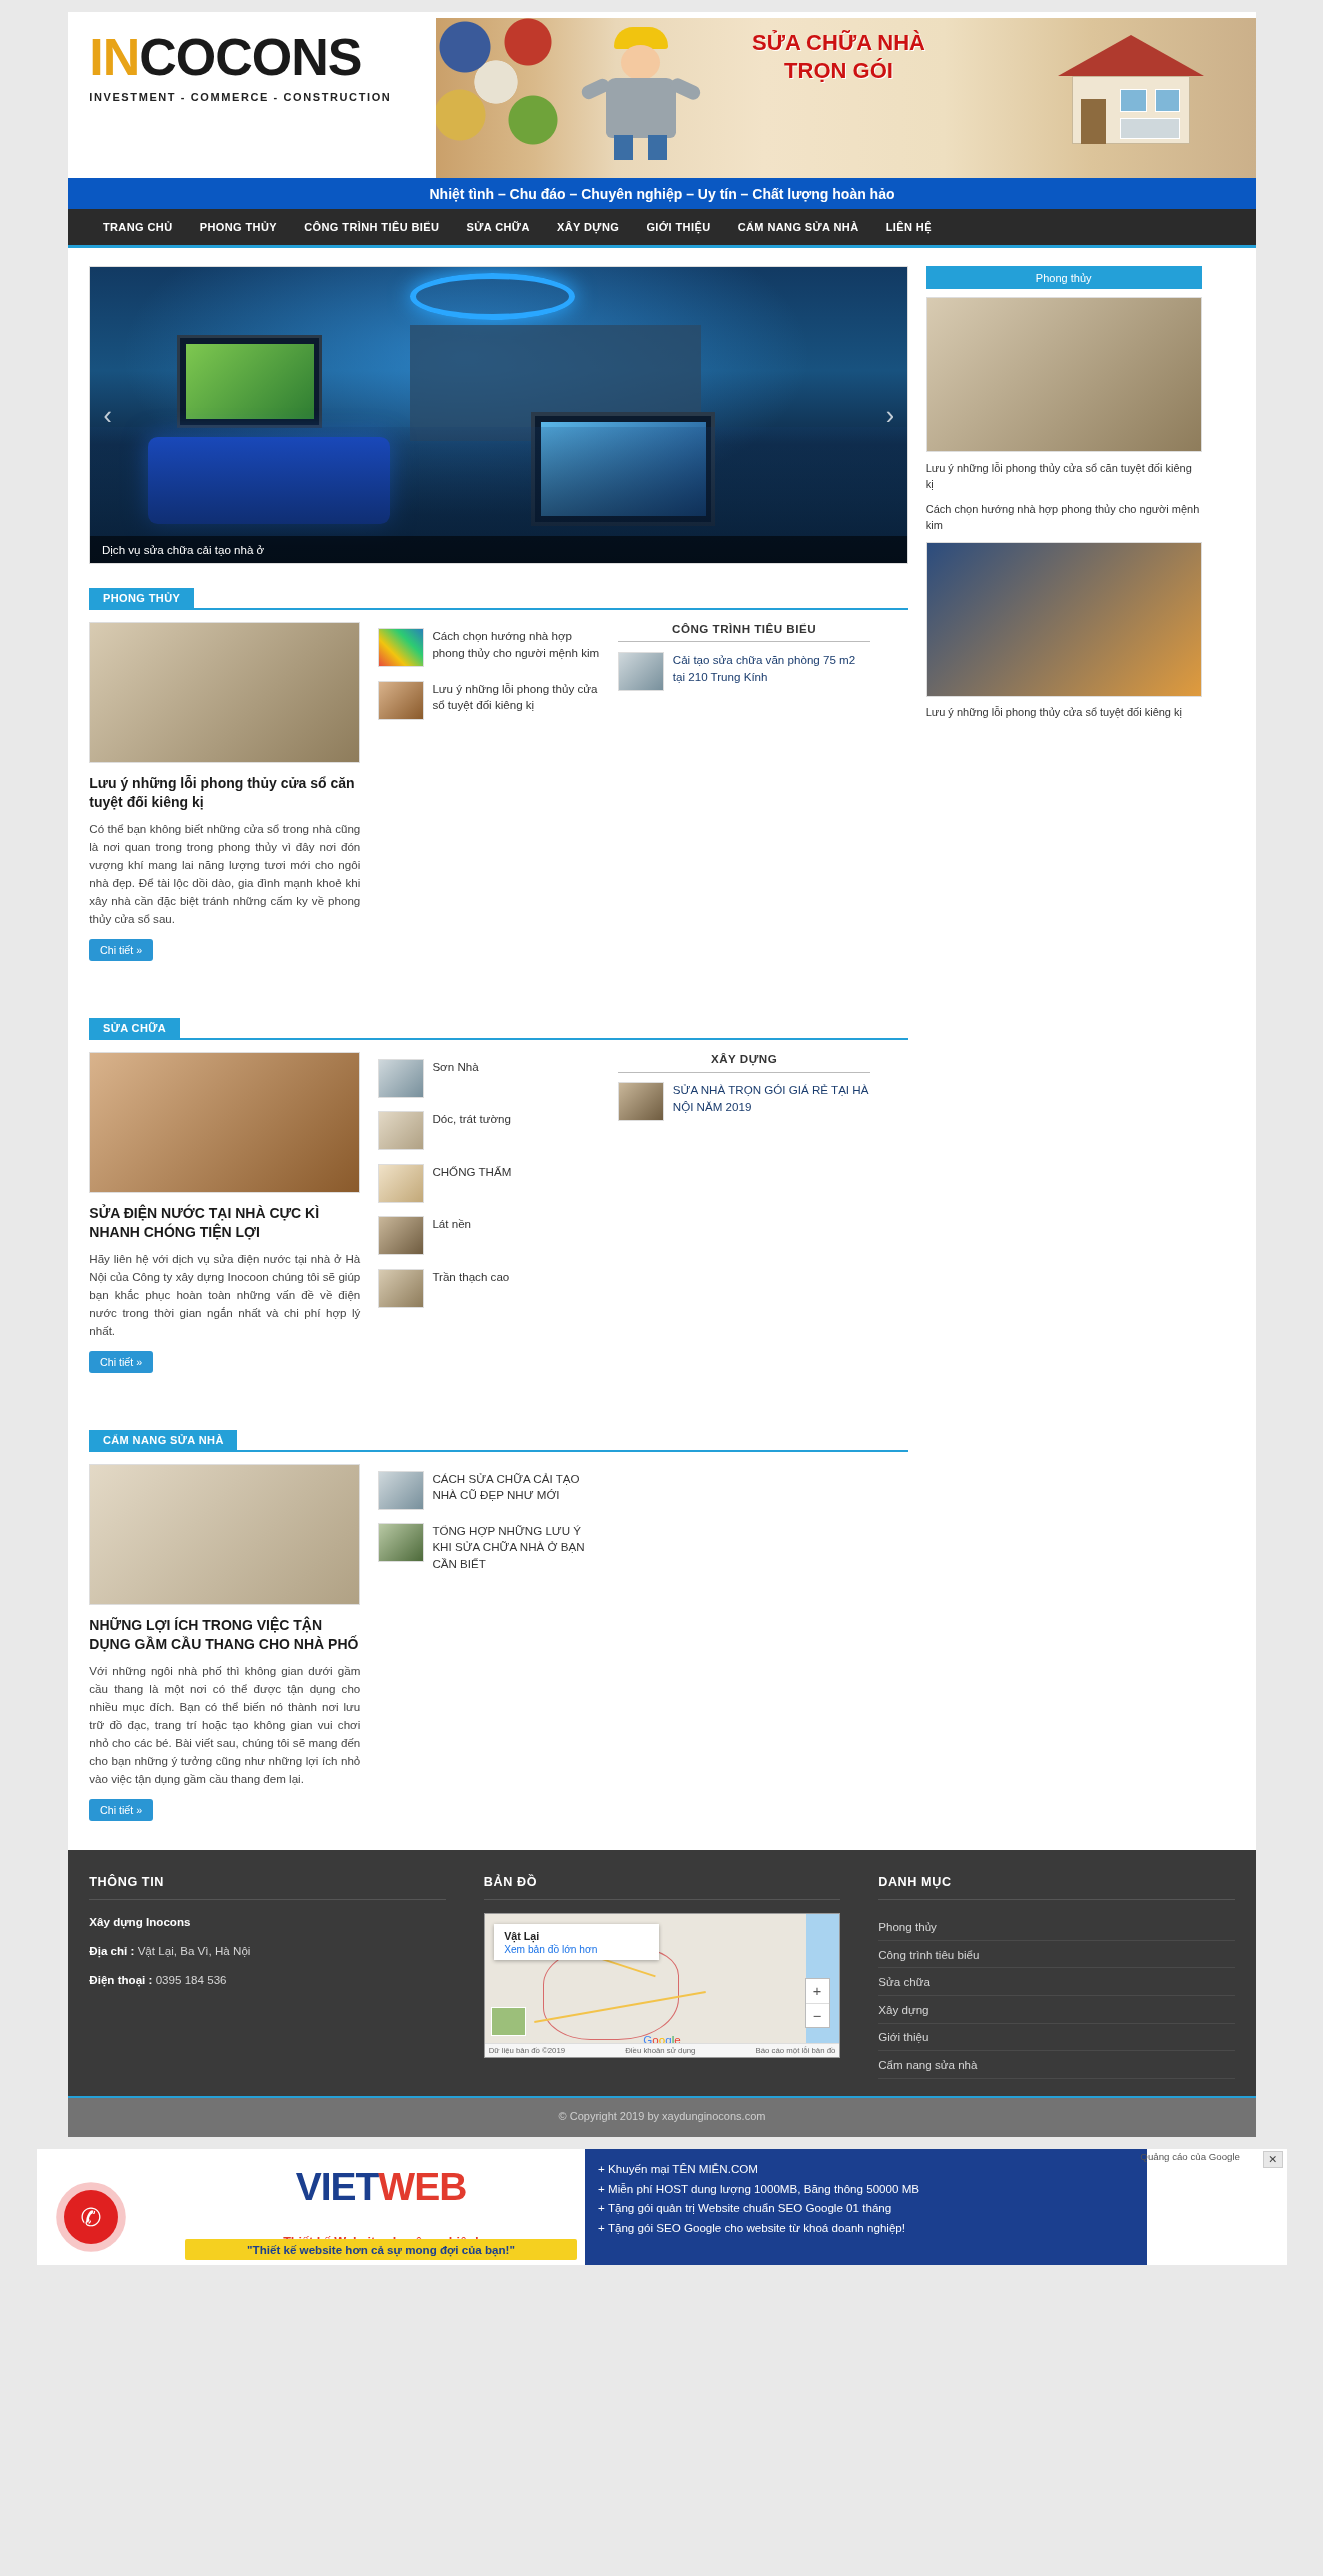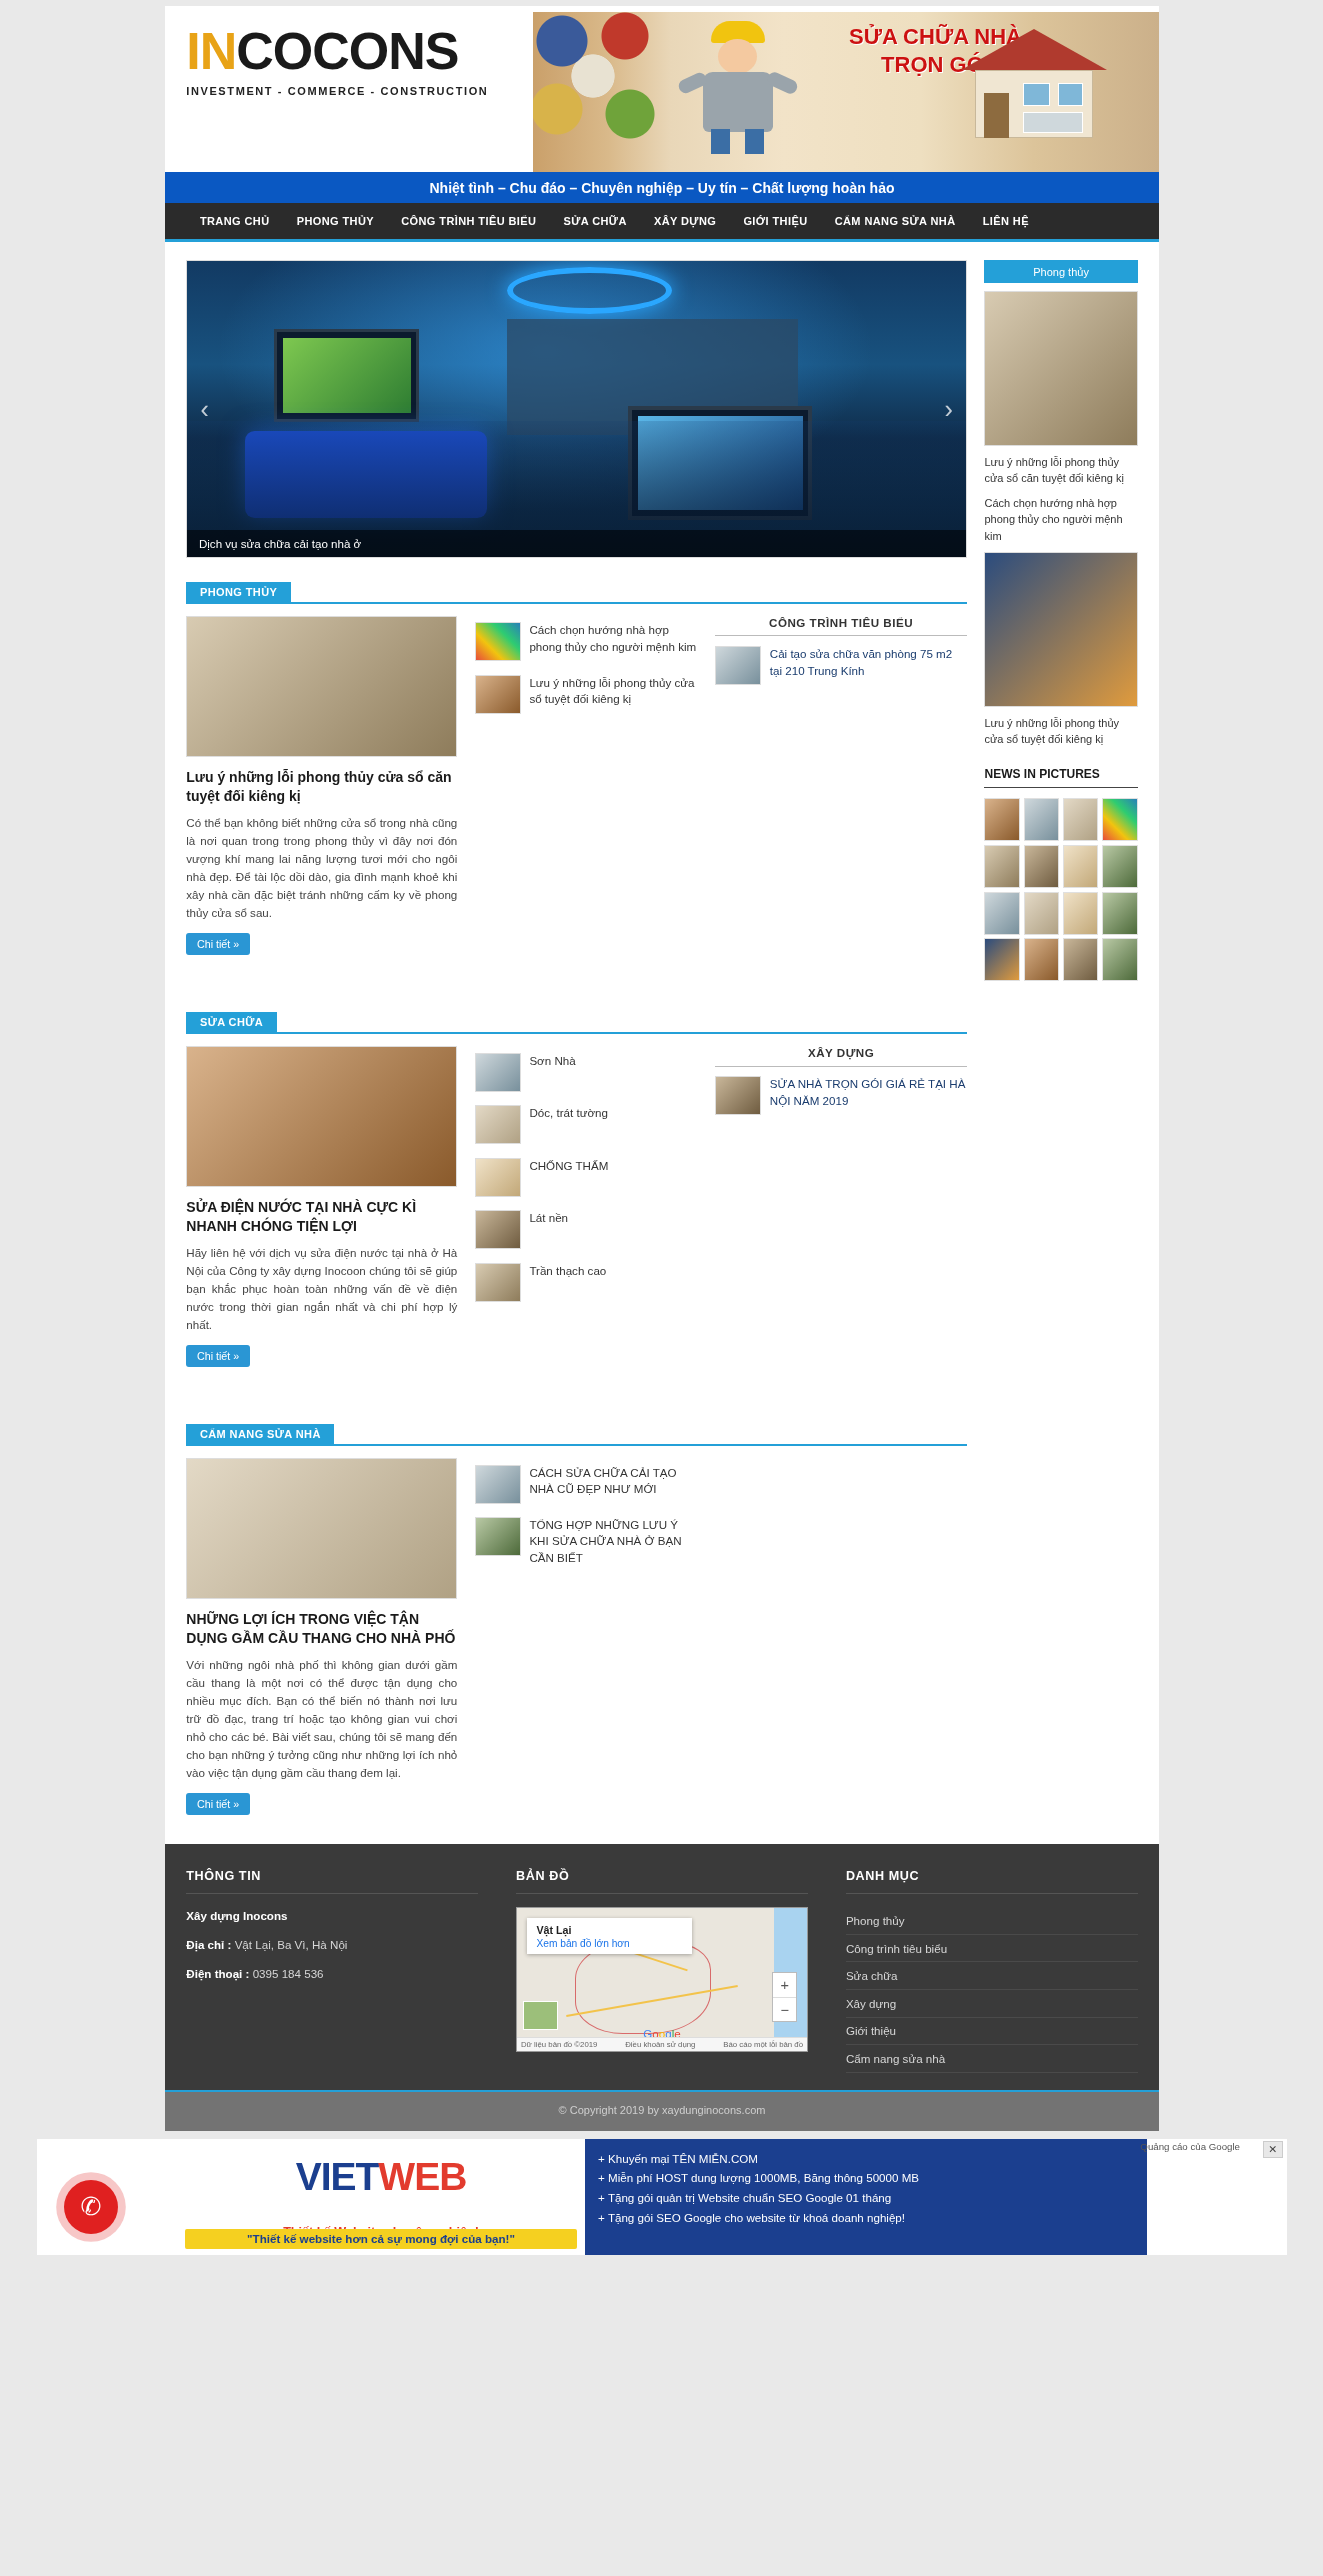--- a/index.html
+++ b/index.html
@@ -5,22 +5,22 @@
   * { box-sizing: border-box; }
   html, body { margin:0; padding:0; }
   body {
     width:1324px;
     background:#e9e9e9;
     font-family:"Liberation Sans", sans-serif;
     font-size:12.6px;
     color:#333;
   }
   .page {
-    width:994px;
-    margin:6px auto;
+    width:1188px;
+    margin:12px auto;
     background:#ffffff;
   }
   
   .header {
     display:flex;
     align-items:flex-start;
     padding:5.8px 0 0 0;
     background:#fff;
   }
   .logo-box {
@@ -580,41 +580,20 @@
     <div class="col-side">
       <div class="side-head">Phong thủy</div>
       <div class="side-img ph3"></div>
       <div class="side-cap">Lưu ý những lỗi phong thủy cửa sổ căn tuyệt đối kiêng kị</div>
 
       <div class="side-cap" style="margin-top:7.8px">Cách chọn hướng nhà hợp phong thủy cho người mệnh kim</div>
 
       <div class="side-img ph10"></div>
       <div class="side-cap">Lưu ý những lỗi phong thủy cửa sổ tuyệt đối kiêng kị</div>
 
-      <div class="news-pics">
-        <div class="np-head">NEWS IN PICTURES</div>
-        <div class="np-grid">
-          <div class="np-cell ph6"></div>
-          <div class="np-cell ph7"></div>
-          <div class="np-cell ph5"></div>
-          <div class="np-cell ph9"></div>
-          <div class="np-cell ph3"></div>
-          <div class="np-cell ph1"></div>
-          <div class="np-cell ph8"></div>
-          <div class="np-cell ph4"></div>
-          <div class="np-cell ph7"></div>
-          <div class="np-cell ph5"></div>
-          <div class="np-cell ph8"></div>
-          <div class="np-cell ph4"></div>
-          <div class="np-cell ph10"></div>
-          <div class="np-cell ph6"></div>
-          <div class="np-cell ph1"></div>
-          <div class="np-cell ph4"></div>
-        </div>
-      </div>
     </div>
 
   </div>
 
   <div class="footer">
     <div class="fcol">
       <h4>THÔNG TIN</h4>
       <p><b>Xây dựng Inocons</b></p>
       <p><b>Địa chỉ :</b><span> Vật Lại, Ba Vì, Hà Nội</span></p>
       <p><b>Điện thoại :</b><span> 0395 184 536</span></p>

